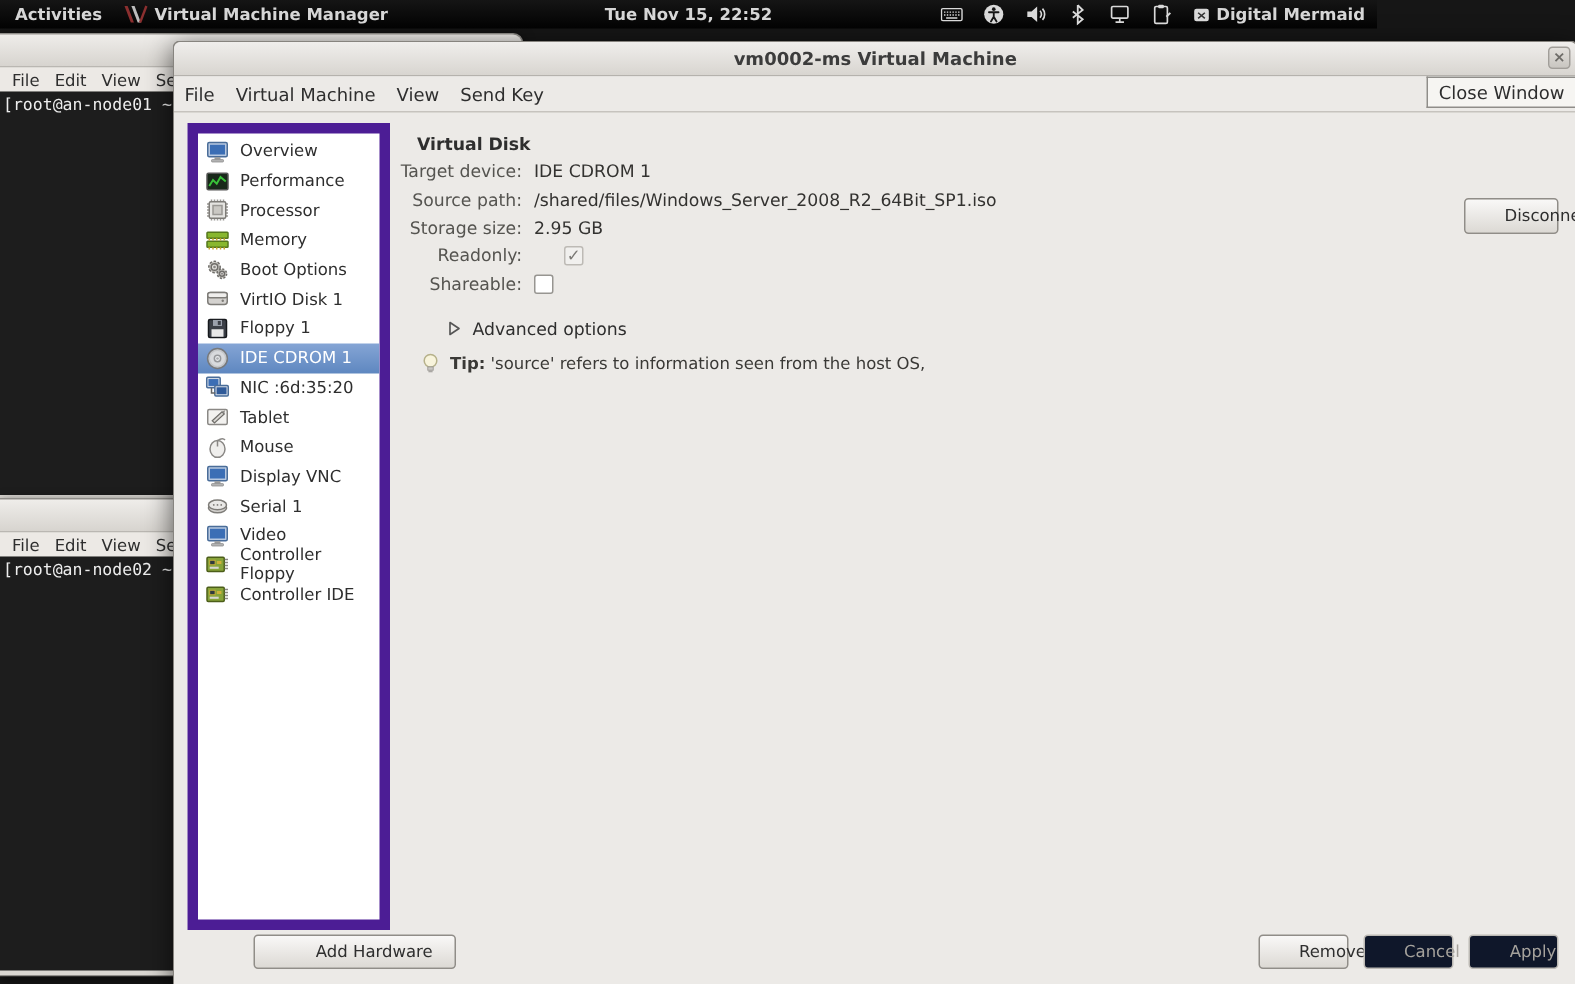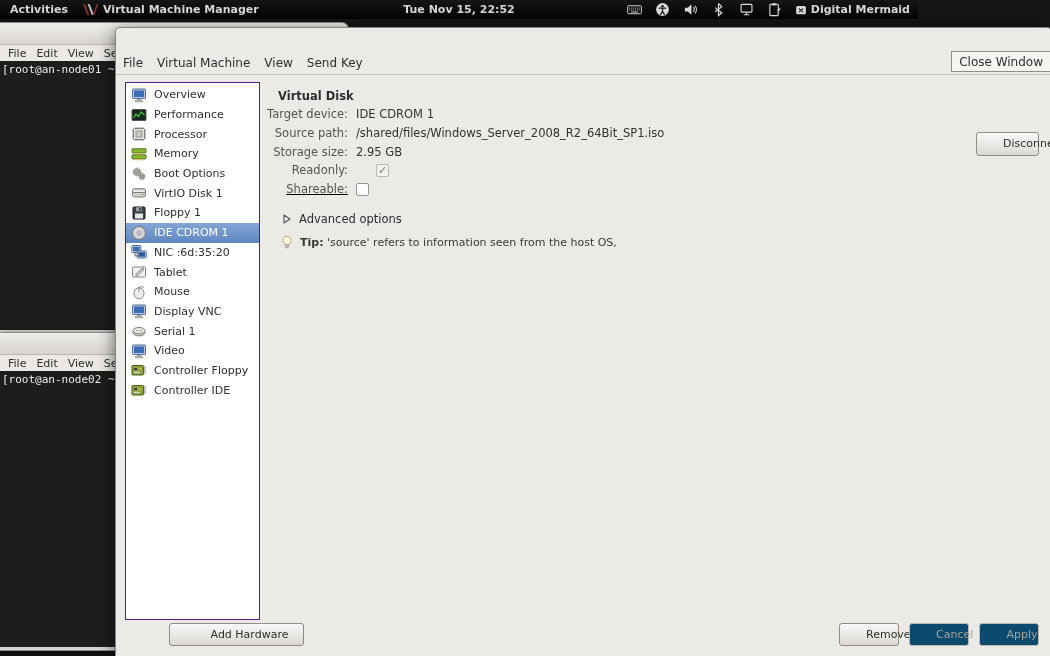--- a/index.html
+++ b/index.html
@@ -67,54 +67,54 @@
   }
   #vm-menubar .vmenu{padding:0 7px;cursor:default;}
   #close-tooltip{
     position:absolute;right:0;top:23px;height:21px;line-height:21px;
     background:#f6f5f2;border:1px solid #8f8d89;border-right:none;
     padding:0 8px 0 7px;font-size:12px;color:#2e2e2e;z-index:20;box-sizing:border-box;
   }
   
   #hardware-list{
     position:absolute;left:9px;top:54px;width:135px;height:538px;
-    background:#ffffff;border:1px solid #4c1d95;box-sizing:border-box;
+    background:#ffffff;border:7px solid #4c1d95;box-sizing:border-box;
     overflow:hidden;padding-top:2px;
   }
   .hw-row{height:19.7px;display:flex;align-items:center;padding-left:5px;font-size:11px;color:#2e2e2e;cursor:default;}
   .hw-row.selected{background:linear-gradient(#85a5d5,#5e87c0);color:#ffffff;}
   .hw-icon{width:16px;height:16px;flex:0 0 16px;margin-right:7px;}
   .hw-icon svg{width:16px;height:16px;display:block;}
   
   .btn{
     position:absolute;height:23px;box-sizing:border-box;
     background:linear-gradient(#f9f8f7,#dcd9d4);
     border:1px solid #908d88;border-radius:3px;
     font-size:11px;color:#2e2e2e;text-align:center;line-height:21px;cursor:default;
     font-family:"DejaVu Sans","Liberation Sans",sans-serif;
     padding-left:26px;
   }
-  .btn.disabled{background:#0c4a6e;border-color:#bcb9b4;color:#a5a29c;}
+  .btn.disabled{background:#0f172a;border-color:#bcb9b4;color:#a5a29c;}
   #add-hardware-btn{left:9px;top:595px;width:135px;margin-left:44px;}
   #remove-btn{left:723px;top:595px;width:60px;}
   #cancel-btn{left:793px;top:595px;width:60px;}
   #apply-btn{left:863px;top:595px;width:60px;}
   #disconnect-btn{left:860px;top:104px;width:63px;height:24px;line-height:22px;}
   
   #panel-header{position:absolute;left:162px;top:61px;font-size:11.5px;font-weight:bold;color:#2e2e2e;}
   .field-row{position:absolute;left:142px;font-size:11.5px;height:14px;display:flex;align-items:center;}
   .field-label{display:inline-block;width:90px;text-align:right;color:#555450;margin-right:8px;}
   .field-value{color:#333230;white-space:nowrap;}
   .checkbox{
     width:13px;height:13px;box-sizing:border-box;border:1px solid #979591;border-radius:2px;
     background:#ffffff;font-size:11px;line-height:11px;text-align:center;color:#7b7975;
   }
   .checkbox.checked::before{content:"\2713";}
   .checkbox.disabled{background:#f1f0ee;border-color:#bdbab5;}
-  #advanced-row{position:absolute;left:166px;top:184px;font-size:11.5px;color:#2e2e2e;display:flex;align-items:center;cursor:default;}
+  #advanced-row{position:absolute;left:182px;top:184px;font-size:11.5px;color:#2e2e2e;display:flex;align-items:center;cursor:default;}
   .expander-tri{width:10px;height:10px;margin-right:7px;}
   .expander-tri svg{display:block;}
   #tip-row{position:absolute;left:164px;top:207px;display:flex;font-size:11px;color:#3a3936;}
   #tip-bulb{width:14px;height:16px;margin-right:6px;flex:0 0 14px;}
   #tip-text{line-height:16px;}
   .tip-bold{font-weight:bold;}
 </style>
 </head>
 <body>
 
@@ -203,20 +203,24 @@
       <span class="tmenu">Edit</span>
       <span class="tmenu">View</span>
       <span class="tmenu">Search</span>
     </div>
   <div class="term-content">
     <span>[root@an-node02 ~]#</span><span class="term-cursor"></span>
   </div>
 </div>
 
 <div id="vm-window">
+  <div id="vm-titlebar">
+    <span>vm0002-ms Virtual Machine</span>
+    <span id="vm-close-btn">×</span>
+  </div>
   <div id="vm-menubar">
       <span class="vmenu">File</span>
       <span class="vmenu">Virtual Machine</span>
       <span class="vmenu">View</span>
       <span class="vmenu">Send Key</span>
     </div>
   <div id="close-tooltip">Close Window</div>
 
   <div id="hardware-list">
       <div class="hw-row">
@@ -409,21 +413,21 @@
     <span class="field-value">/shared/files/Windows_Server_2008_R2_64Bit_SP1.iso</span>
   </div>
   <div class="field-row" style="top:117px;">
     <span class="field-label">Storage size:</span>
     <span class="field-value">2.95 GB</span>
   </div>
   <div class="field-row" style="top:135px;gap:20px;">
     <span class="field-label">Readonly:</span>
     <span class="checkbox checked disabled" id="readonly-checkbox"></span>
   </div>
-  <div class="field-row" style="top:154px;text-decoration:underline;">
+  <div class="field-row" style="top:154px;">
     <span class="field-label">Shareable:</span>
     <span class="checkbox" id="shareable-checkbox"></span>
   </div>
 
   <div id="advanced-row">
     <span class="expander-tri">
       <svg viewBox="0 0 10 10" width="10" height="10">
           <path d="M2 1l6 4-6 4z" fill="none" stroke="#555" stroke-width="1.1" stroke-linejoin="round"></path>
         </svg>
     </span>

